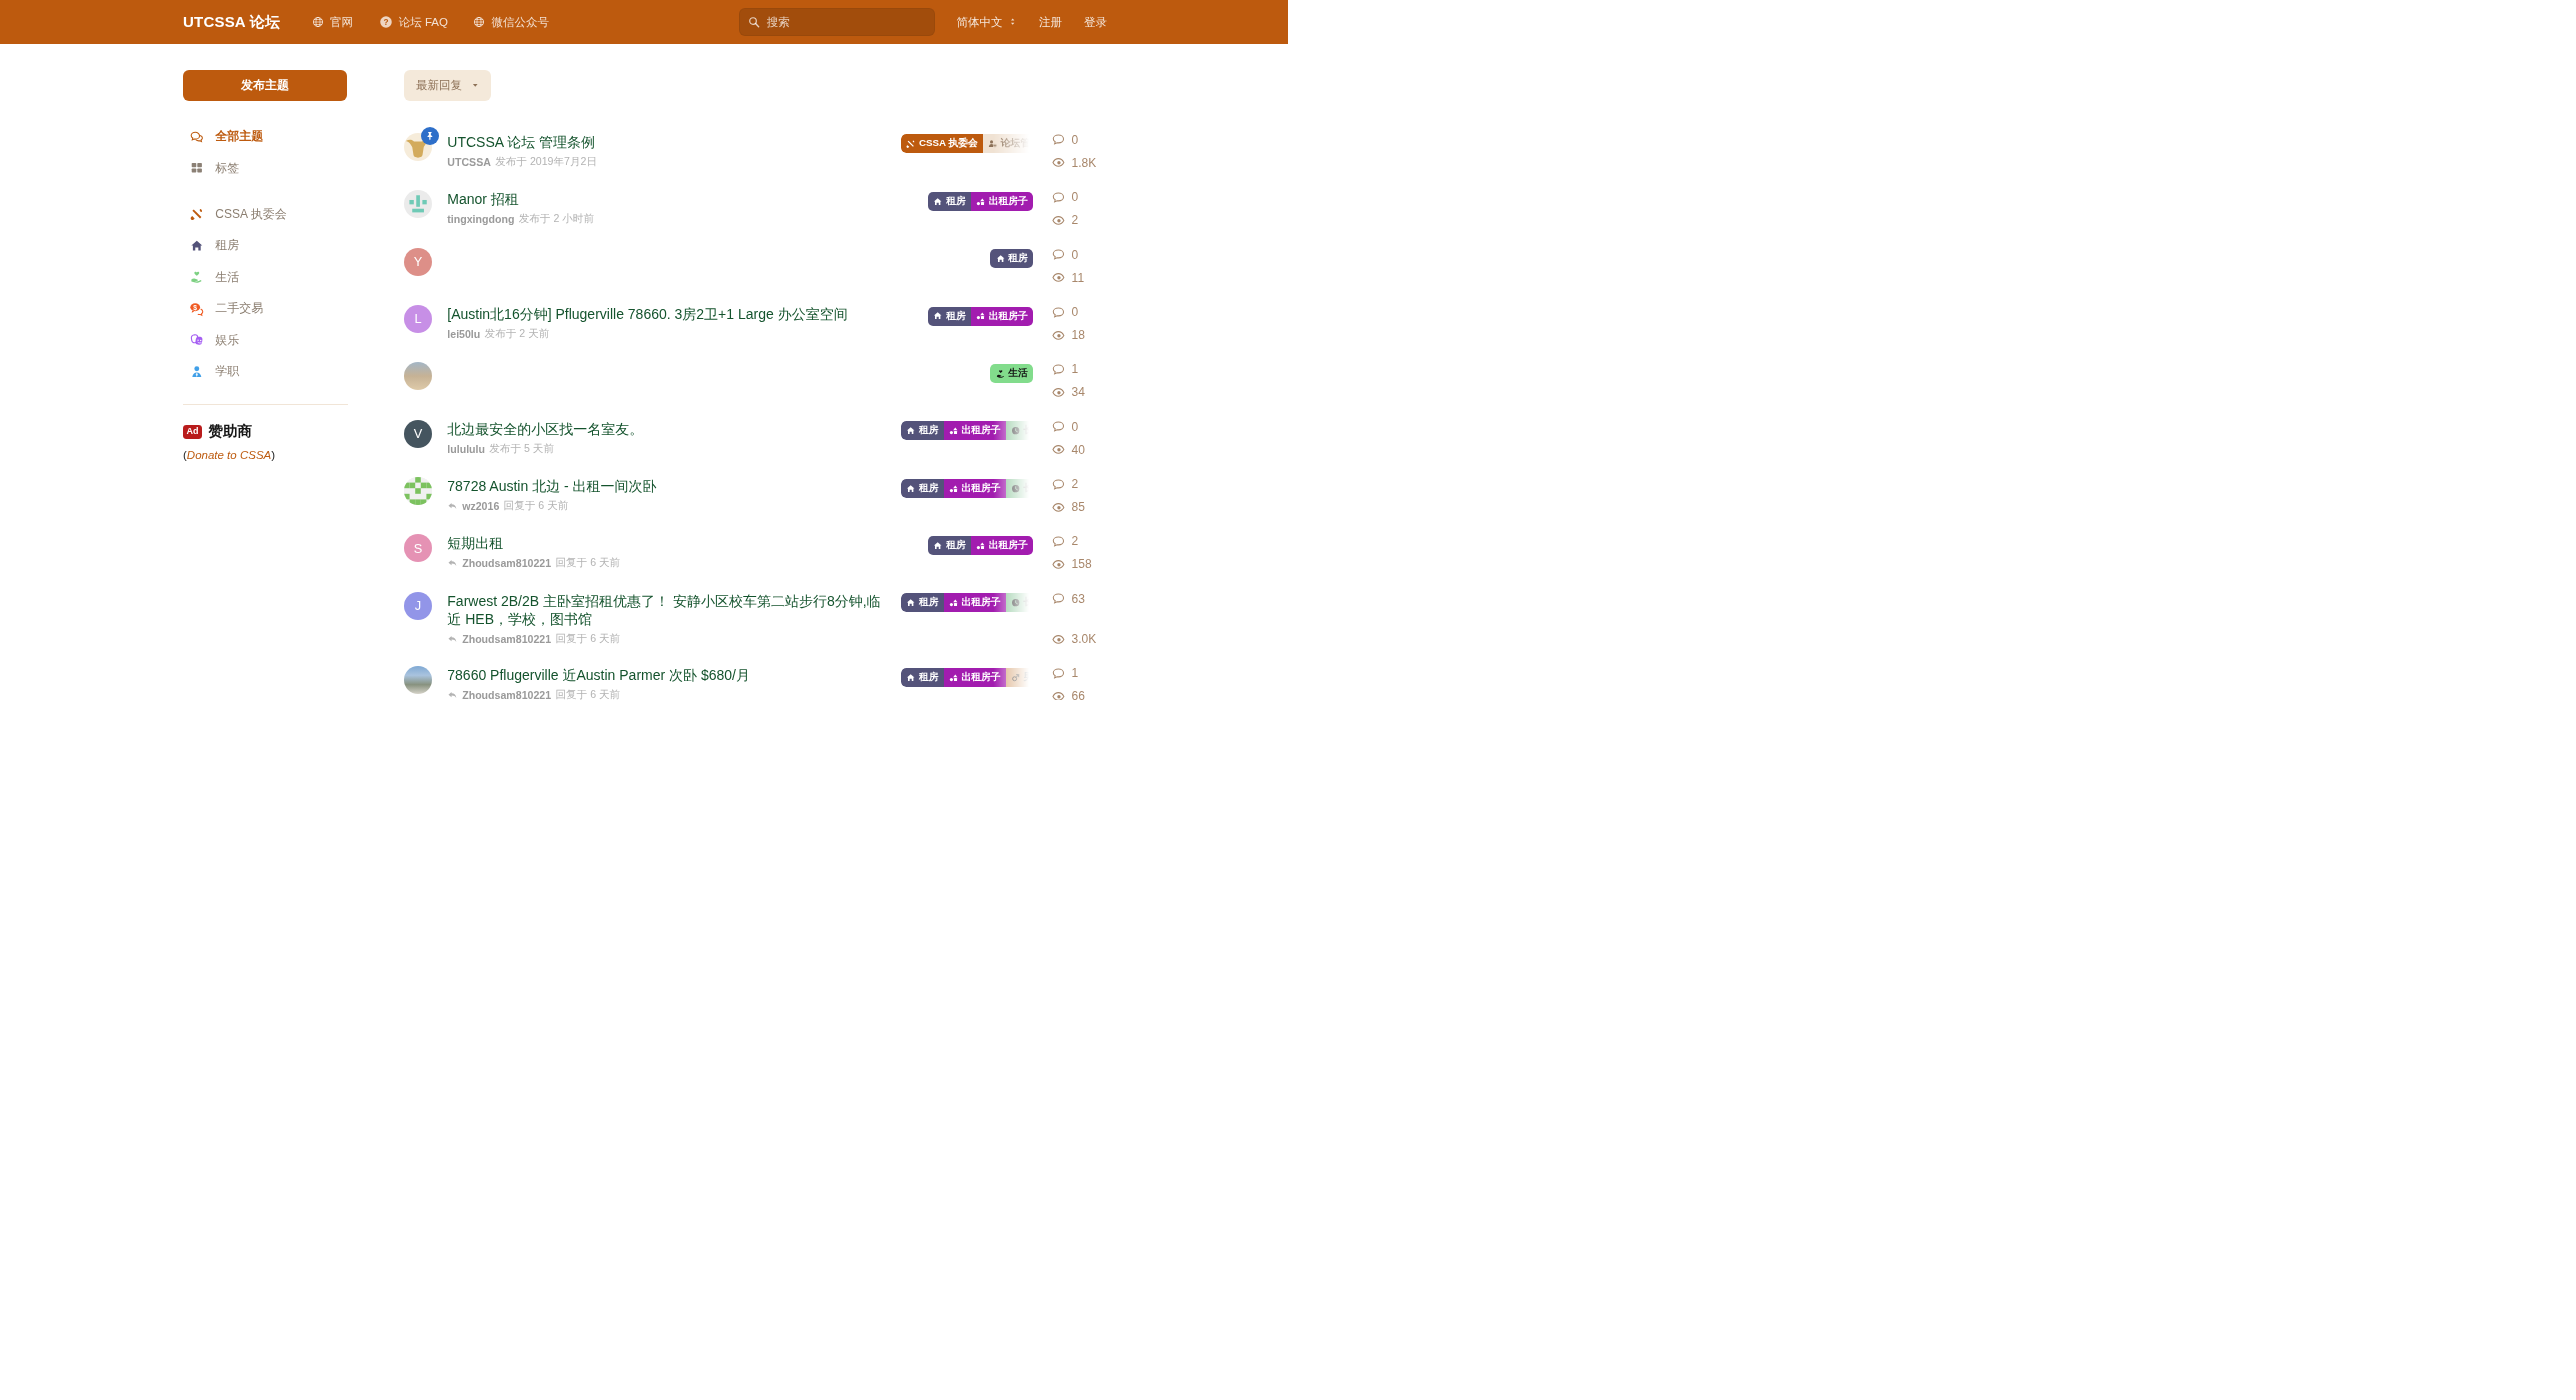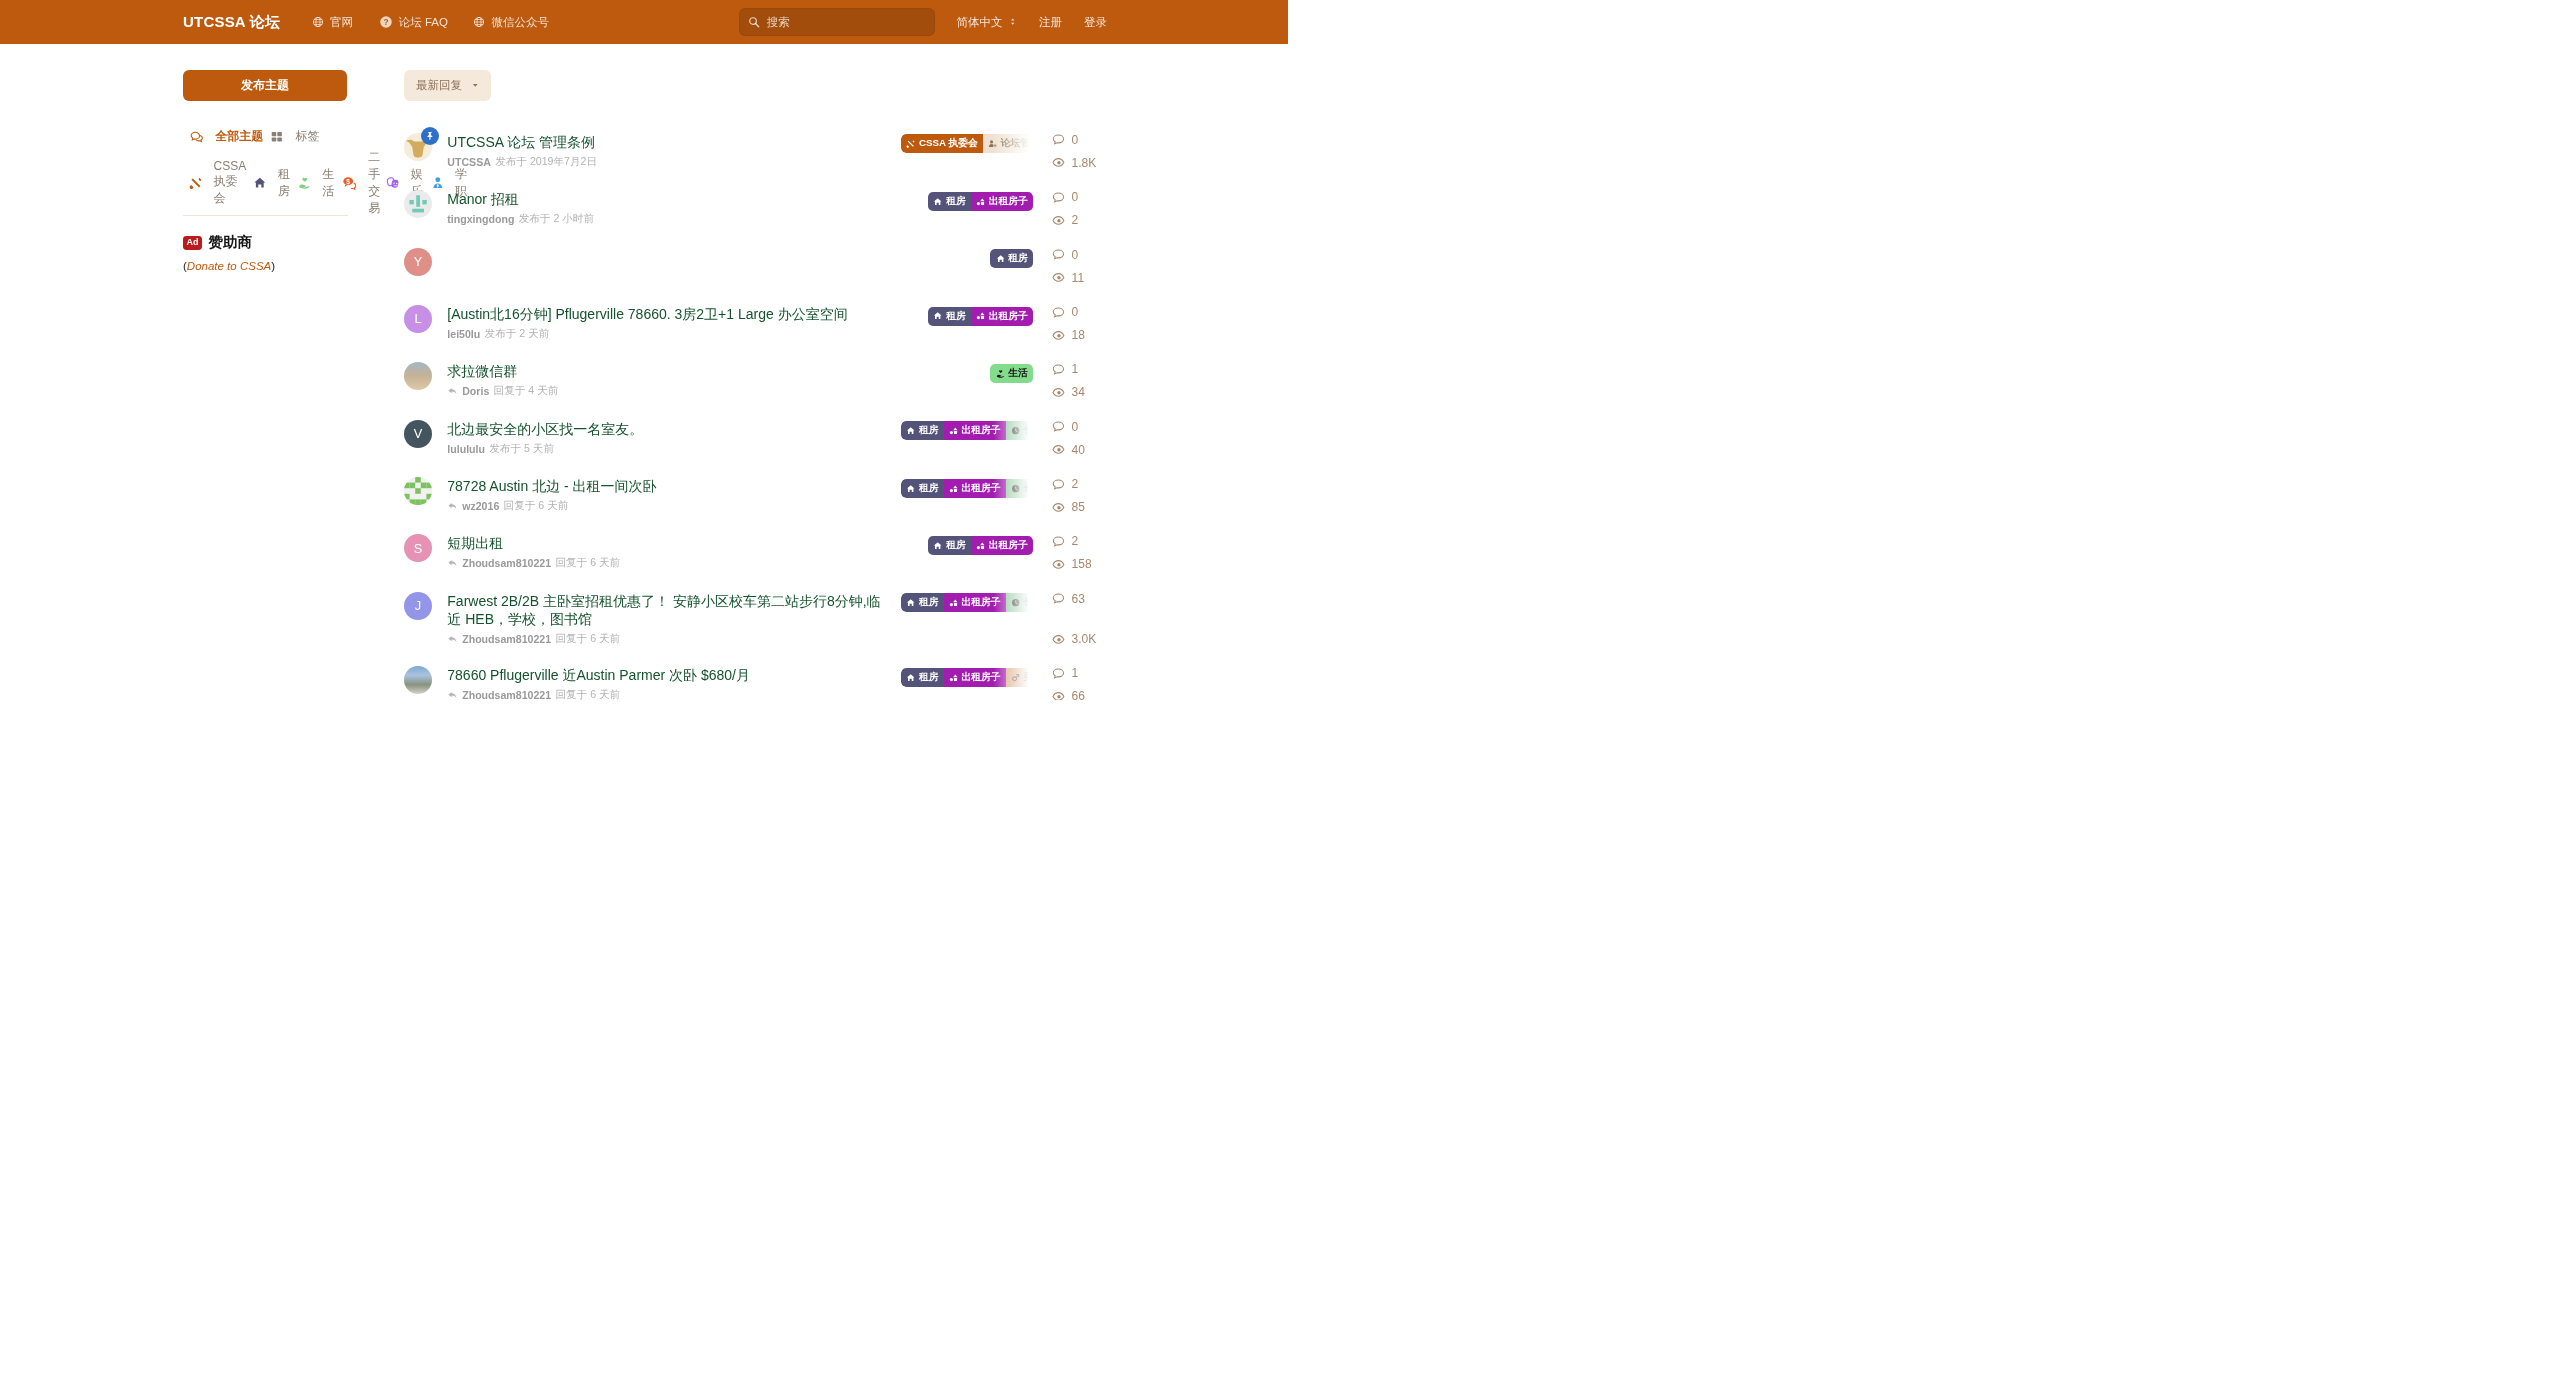--- a/index.html
+++ b/index.html
@@ -28,21 +28,21 @@
   .toplink { margin-left:22px; color:rgba(255,255,255,.85); font-size:11.5px; text-decoration:none; cursor:pointer; }
 
   
   .layout { display:flex; margin-left:183px; width:924px;gap:12px; }
   .sidebar { width:179px; flex-shrink:0; padding-top:25.6px; }
   .main { flex:1; margin-left:30px; padding-top:25.6px; min-width:0; }
 
   
   .new-topic { display:block; width:164px; height:31px; background:#bd5a0e; color:#fff; font-size:12px; font-weight:bold;
                border:none; border-radius:6px; cursor:pointer; font-family:inherit; }
-  .side-nav { margin-top:20.4px; display:flex; flex-direction:row; }
+  .side-nav { margin-top:20.4px; display:flex; flex-direction:column;text-align:right; }
   .side-nav.cats { margin-top:14.5px; }
   .side-item { display:flex; align-items:center; gap:11px; height:31.5px; padding-left:6px; font-size:12px; color:#8b7e70;
                border-radius:5.1px; cursor:pointer; }
   .side-item .icon { width:15.3px; font-size:13.6px; justify-content:center; }
   .side-item.active { color:#bd5a0e; font-weight:bold; }
   .side-sep { border:none; border-top:0.9px solid #f1e5d7; margin:17px 13.6px 17px 0; }
   .sponsor h3 { margin:0 0 7.7px; font-size:14.5px; color:#161616; display:flex; align-items:center; gap:6.8px; }
   .ad-badge { background:#b91c1c; color:#fff; font-size:9px; font-weight:bold; padding:1.7px 3.4px; border-radius:3.4px; line-height:1.1; }
   .donate { margin:0; font-size:11.5px; color:#222; }
   .donate a { color:#bd5a0e; font-style:italic; text-decoration:none; cursor:pointer; }
@@ -470,32 +470,20 @@
                 </svg>
               </span>
               <span>18</span>
             </span>
           </div>
         </li>
         <li class="row">
           <span class="avatar-wrap">
             <span class="avatar" style="background: linear-gradient(rgb(163, 182, 198), rgb(198, 178, 149), rgb(222, 202, 169));"></span>
           </span>
-          <div class="row-body">
-            <div class="row-title">求拉微信群</div>
-            <div class="row-meta">
-              <span class="icon">
-                <svg viewBox="0 0 16 16">
-                  <path d="M6.9 3L2.2 7l4.7 4V8.5c3.3-.1 5.5 1 7.1 3.5-.2-4.6-3-6.9-7.1-7.1z" fill="currentColor"></path>
-                </svg>
-              </span>
-              <b>Doris</b>
-              <span> 回复于 4 天前</span>
-            </div>
-          </div>
           <div class="tags">
             <span class="tag tag-shenghuo">
               <span class="icon">
                 <svg viewBox="0 0 16 16">
                   <path d="M8 2.9c.7-1.4 2.9-1.1 2.9.6 0 1.2-2 2.7-2.9 3.3-.9-.6-2.9-2.1-2.9-3.3 0-1.7 2.2-2 2.9-.6z" fill="currentColor"></path>
                   <path d="M1.6 11.3c1.3-1.3 2.9-1.6 4.5-1l2.5.9c.9.3.7 1.5-.2 1.6l-2.6.4c2.4.7 4.8.1 6.8-1.4l1.1 1c-2.5 2-5.8 2.8-8.9 1.7l-3.2-1.1z" fill="currentColor"></path>
                 </svg>
               </span>
               <span>生活</span>
             </span>

